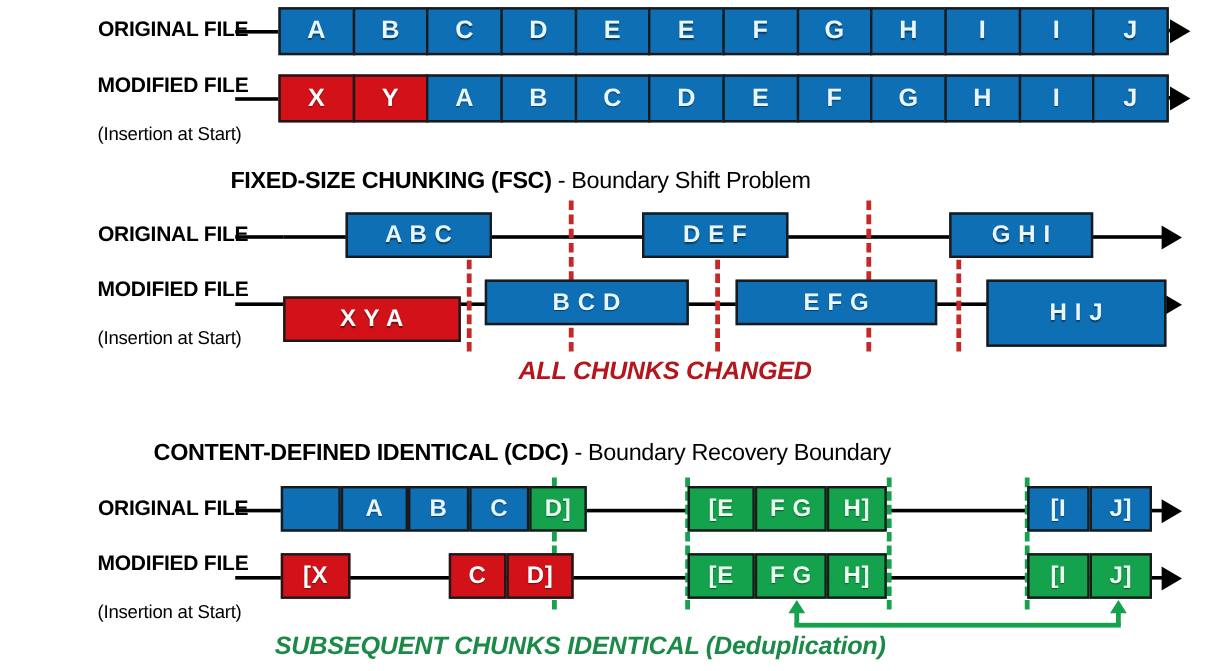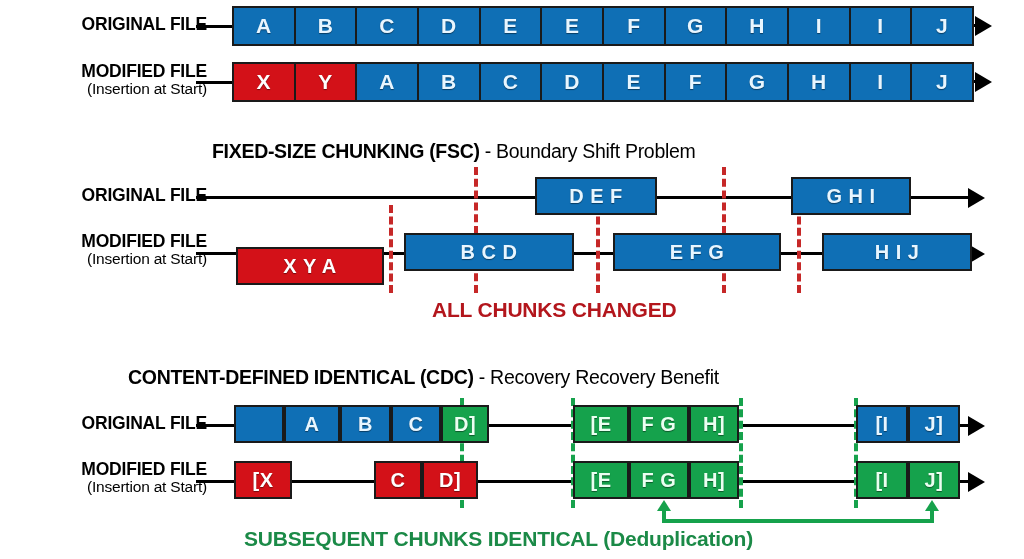--- a/index.html
+++ b/index.html
@@ -11,36 +11,37 @@
     position:relative;
   }
   #stage{position:absolute;left:0;top:0;width:1024px;height:559px;}
 
   
   .abs{position:absolute;}
 
   
   .rowlabel{
     position:absolute;
-    text-align:right;
+    text-align:left;
     color:#000;
     line-height:1.06;
     white-space:nowrap;
   }
   .rowlabel .main{
     font-size:17.5px;
     font-weight:bold;
     letter-spacing:-0.2px;
     display:block;
   }
   .rowlabel .sub{
     font-size:15.5px;
     font-weight:normal;
     letter-spacing:-0.2px;
     display:block;
+    margin-top:24px;
   }
 
   
   .axis{position:absolute;height:3px;background:#000;}
   .arrowhead{
     position:absolute;
     width:0;height:0;
     border-top:10px solid transparent;
     border-bottom:10px solid transparent;
     border-left:17px solid #000;
@@ -78,20 +79,21 @@
   }
   .sectiontitle .strong{font-weight:bold;}
   .sectiontitle .light{font-weight:normal;}
 
   
   .caption{
     position:absolute;
     white-space:nowrap;
     font-weight:bold;
     letter-spacing:-0.2px;
+    font-style:italic;
   }
   .caption.redtxt{color:#b3161c;font-size:21px;}
   .caption.greentxt{color:#1b8a47;font-size:21px;}
 
   
   .dedup-line{position:absolute;background:#16a24c;}
   .dedup-arrow{
     position:absolute;width:0;height:0;
     border-left:7px solid transparent;
     border-right:7px solid transparent;
@@ -115,21 +117,21 @@
   <div class="leader" style="left:196px; top:81px; width:36px;"></div>
 
   <div class="abs" id="top-original-row" style="left: 232px; top: 6px; width: 740px; height: 40px; position: absolute;"></div>
   <div class="abs" id="top-modified-row" style="left:232px; top:62px; width:740px; height:40px;"></div>
 
   <div class="arrowhead" style="left:975px; top:16px;"></div>
   <div class="axis" style="left:968px; top:24px; width:18px;"></div>
   <div class="arrowhead" style="left:975px; top:72px;"></div>
   <div class="axis" style="left:968px; top:80px; width:18px;"></div>
 
-  <div class="sectiontitle" style="left:212px; top:140px;">
+  <div class="sectiontitle" style="left:192px; top:140px;">
     <span class="strong">FIXED-SIZE CHUNKING (FSC)</span><span class="light"> - Boundary Shift Problem</span>
   </div>
 
   <div class="rowlabel" style="right:817px; top:186px;">
     <span class="main">ORIGINAL FILE</span>
   </div>
   <div class="leader" style="left:196px; top:196px; width:40px;"></div>
 
   <div class="rowlabel" style="right:817px; top:232px;">
     <span class="main">MODIFIED FILE</span>
@@ -147,21 +149,21 @@
 
   <div class="vdash red" style="left:389px; top:205px; height:88px;"></div>
   <div class="vdash red" style="left:474px; top:167px; height:126px;"></div>
   <div class="vdash red" style="left:596px; top:205px; height:88px;"></div>
   <div class="vdash red" style="left:722px; top:167px; height:126px;"></div>
   <div class="vdash red" style="left:797px; top:205px; height:88px;"></div>
 
   <div class="caption redtxt" style="left:432px; top:298px;">ALL CHUNKS CHANGED</div>
 
   <div class="sectiontitle" style="left:128px; top:366px;">
-    <span class="strong">CONTENT-DEFINED IDENTICAL (CDC)</span><span class="light"> - Recovery Recovery Benefit</span>
+    <span class="strong">CONTENT-DEFINED IDENTICAL (CDC)</span><span class="light"> - Boundary Recovery Boundary</span>
   </div>
 
   <div class="rowlabel" style="right:817px; top:414px;">
     <span class="main">ORIGINAL FILE</span>
   </div>
   <div class="leader" style="left:196px; top:424px; width:38px;"></div>
 
   <div class="rowlabel" style="right:817px; top:460px;">
     <span class="main">MODIFIED FILE</span>
     <span class="sub">(Insertion at Start)</span>
@@ -180,21 +182,21 @@
   <div class="vdash green" style="left:571px; top:398px; height:110px;"></div>
   <div class="vdash green" style="left:739px; top:398px; height:110px;"></div>
   <div class="vdash green" style="left:854px; top:398px; height:110px;"></div>
 
   <div class="dedup-line" style="left:662px; top:519px; width:272px; height:4px;"></div>
   <div class="dedup-line" style="left:662px; top:509px; width:4px; height:12px;"></div>
   <div class="dedup-arrow" style="left:657px; top:500px;"></div>
   <div class="dedup-line" style="left:930px; top:509px; width:4px; height:12px;"></div>
   <div class="dedup-arrow" style="left:925px; top:500px;"></div>
 
-  <div class="caption greentxt" style="left:244px; top:527px;">SUBSEQUENT CHUNKS IDENTICAL (Deduplication)</div>
+  <div class="caption greentxt" style="left:229px; top:527px;">SUBSEQUENT CHUNKS IDENTICAL (Deduplication)</div>
 
 <div class="cell blue" style="left: 232px; top: 6px; width: 63.6667px; height: 40px; font-size: 21px;">
       <span>A</span>
     </div>
     <div class="cell blue" style="left: 293.667px; top: 6px; width: 63.6667px; height: 40px; font-size: 21px;">
       <span>B</span>
     </div>
     <div class="cell blue" style="left: 355.333px; top: 6px; width: 63.6667px; height: 40px; font-size: 21px;">
       <span>C</span>
     </div>
@@ -254,36 +256,39 @@
     </div>
     <div class="cell blue" style="left: 787px; top: 62px; width: 63.6667px; height: 40px; font-size: 21px;">
       <span>H</span>
     </div>
     <div class="cell blue" style="left: 848.667px; top: 62px; width: 63.6667px; height: 40px; font-size: 21px;">
       <span>I</span>
     </div>
     <div class="cell blue" style="left: 910.333px; top: 62px; width: 63.6667px; height: 40px; font-size: 21px;">
       <span>J</span>
     </div>
+    <div class="cell blue" style="left: 288px; top: 177px; width: 122px; height: 38px; font-size: 20px;">
+      <span>A B C</span>
+    </div>
     <div class="cell blue" style="left: 535px; top: 177px; width: 122px; height: 38px; font-size: 20px;">
       <span>D E F</span>
     </div>
     <div class="cell blue" style="left: 791px; top: 177px; width: 120px; height: 38px; font-size: 20px;">
       <span>G H I</span>
     </div>
     <div class="cell red" style="left: 236px; top: 227px; width: 148px; height: 38px; font-size: 20px; margin-top: 20px;">
       <span>X Y A</span>
     </div>
     <div class="cell blue" style="left: 613px; top: 233px; width: 168px; height: 38px; font-size: 20px;">
       <span>E F G</span>
     </div>
     <div class="cell blue" style="left: 404px; top: 233px; width: 170px; height: 38px; font-size: 20px;">
       <span>B C D</span>
     </div>
-    <div class="cell blue" style="left: 822px; top: 233px; width: 150px; height: 38px; font-size: 20px;">
+    <div class="cell blue" style="left: 822px; top: 233px; width: 150px; height: 56px; font-size: 20px;">
       <span>H I J</span>
     </div>
     <div class="cell blue" style="left: 234px; top: 405px; width: 50px; height: 38px; font-size: 20px;">
       <span></span>
     </div>
     <div class="cell blue" style="left: 284px; top: 405px; width: 56px; height: 38px; font-size: 20px;">
       <span>A</span>
     </div>
     <div class="cell blue" style="left: 340px; top: 405px; width: 51px; height: 38px; font-size: 20px;">
       <span>B</span>

